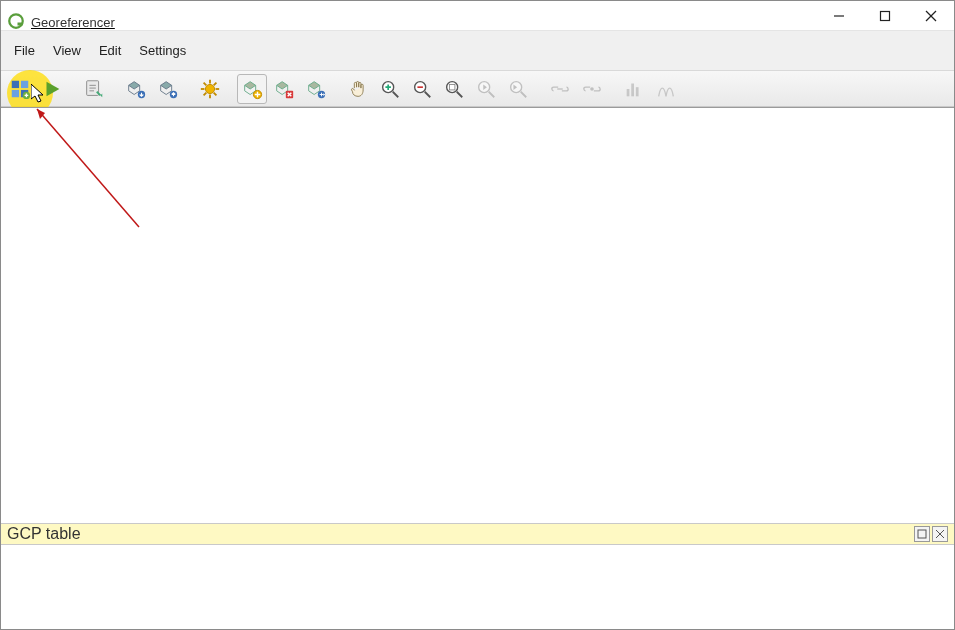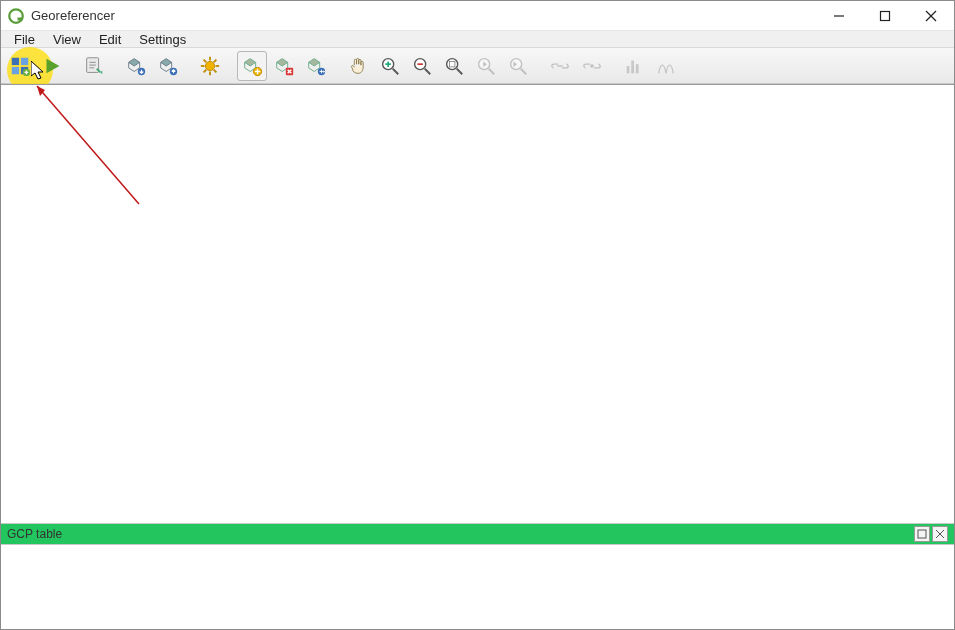--- a/index.html
+++ b/index.html
@@ -1,36 +1,36 @@
 <!DOCTYPE html>
 <html><head>
 <meta charset="utf-8">
 <style>
   * { box-sizing: border-box; margin: 0; padding: 0; }
   html, body { width: 955px; height: 630px; font-family: "Segoe UI", Tahoma, sans-serif; font-size: 13px; background: #fff; overflow: hidden; }
   .window { width: 955px; height: 630px; border: 1px solid #8a8a8a; display: flex; flex-direction: column; background: #fff; }
-  .titlebar { height: 30px; display: flex; align-items: center; padding: 0 0 0 6px; background: #fff; border-bottom: 1px solid #e5e5e5; }
+  .titlebar { height: 30px; display: flex; align-items: flex-end; padding: 0 0 0 6px; background: #fff; border-bottom: 1px solid #e5e5e5; text-decoration: underline; }
   .titlebar .app-icon { width: 18px; height: 18px; margin-right: 6px; }
   .titlebar .title { flex: 1; font-size: 13px; color: #333; }
   .win-controls { display: flex; height: 100%; }
   .win-btn { width: 46px; display: flex; align-items: center; justify-content: center; cursor: pointer; }
   .win-btn svg { width: 12px; height: 12px; }
-  .menubar { height: 17px; background: #f0f0f0; display: flex; align-items: center; padding: 0 4px; border-bottom: 1px solid #d9d9d9; }
+  .menubar { height: 40px; background: #f0f0f0; display: flex; align-items: center; padding: 0 4px; border-bottom: 1px solid #d9d9d9; }
   .menu-item { padding: 3px 9px; cursor: pointer; font-size: 13px; color: #222; }
   .toolbar { height: 36px; background: linear-gradient(#f7f7f7,#e9e9e9); border-bottom: 1px solid #c9c9c9; display: flex; align-items: center; padding: 0 4px; gap: 2px; position: relative; }
   .tbtn { width: 30px; height: 30px; display: flex; align-items: center; justify-content: center; border: 1px solid transparent; border-radius: 3px; cursor: pointer; }
   .tbtn.disabled { opacity: 0.45; cursor: default; }
   .tsep { width: 8px; }
   .tbtn svg { width: 22px; height: 22px; }
   .highlight-circle { position: absolute; left: 6px; top: -1px; width: 46px; height: 46px; border-radius: 50%; background: rgba(255,220,0,0.75); z-index: 0; }
   .toolbar .tbtn { z-index: 1; }
   .cursor-overlay { position: absolute; left: 30px; top: 13px; z-index: 5; }
   .arrow-line { position: absolute; left: 28px; top: 34px; z-index: 4; pointer-events: none; }
   .canvas { flex: 1; position: relative; background: #fff; border-top: 1px solid #9a9a9a; }
-  .panel-header { height: 22px; background: #22c55e; border-top: 1px solid #c9c9c9; border-bottom: 1px solid #c9c9c9; display: flex; align-items: center; padding: 0 6px; font-size: 12px; color: #333; }
+  .panel-header { height: 22px; background: #fef9c3; border-top: 1px solid #c9c9c9; border-bottom: 1px solid #c9c9c9; display: flex; align-items: center; padding: 0 6px; font-size: 16px; color: #333; }
   .panel-header .spacer { flex: 1; }
   .panel-header .dock-btn { width: 16px; height: 16px; border: 1px solid #999; margin-left: 2px; display:flex; align-items:center; justify-content:center; cursor:pointer; background:#f4f4f4; }
   .panel-header .dock-btn svg { width:10px; height:10px; }
   .gcp-body { flex: 0 0 84px; background: #fff; }
 </style>
 </head>
 <body>
 
 <div class="window">
 

